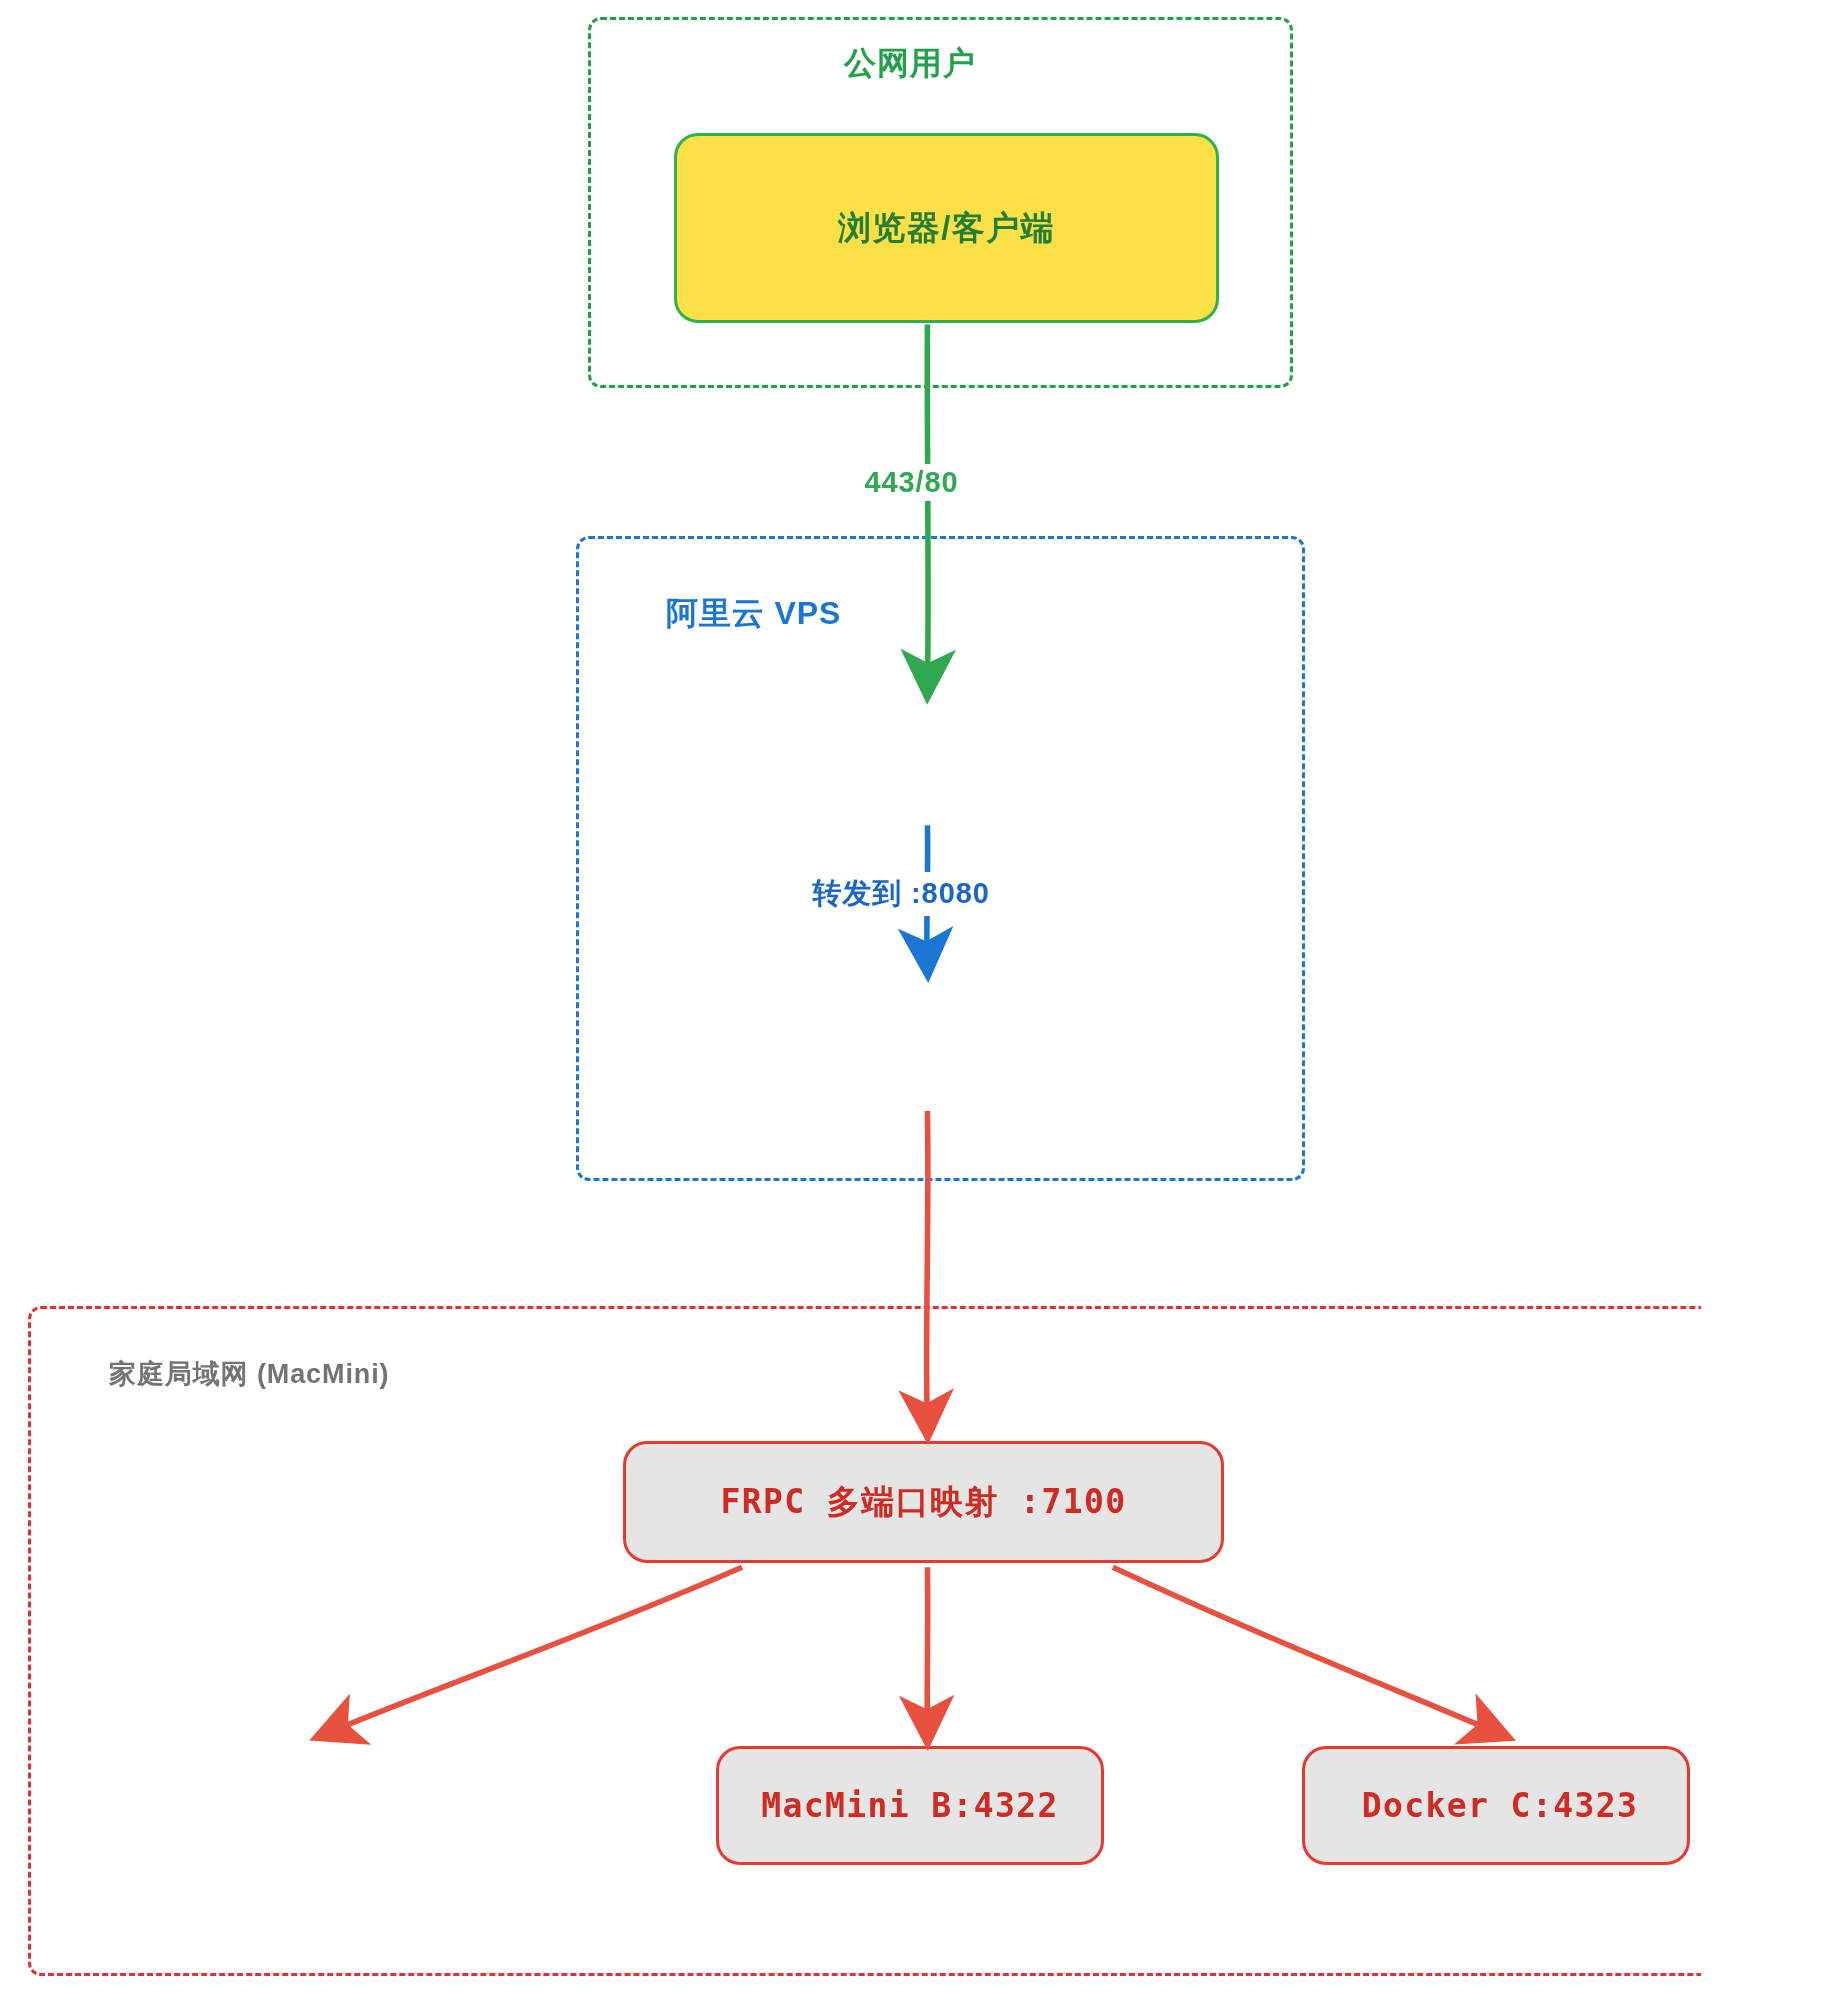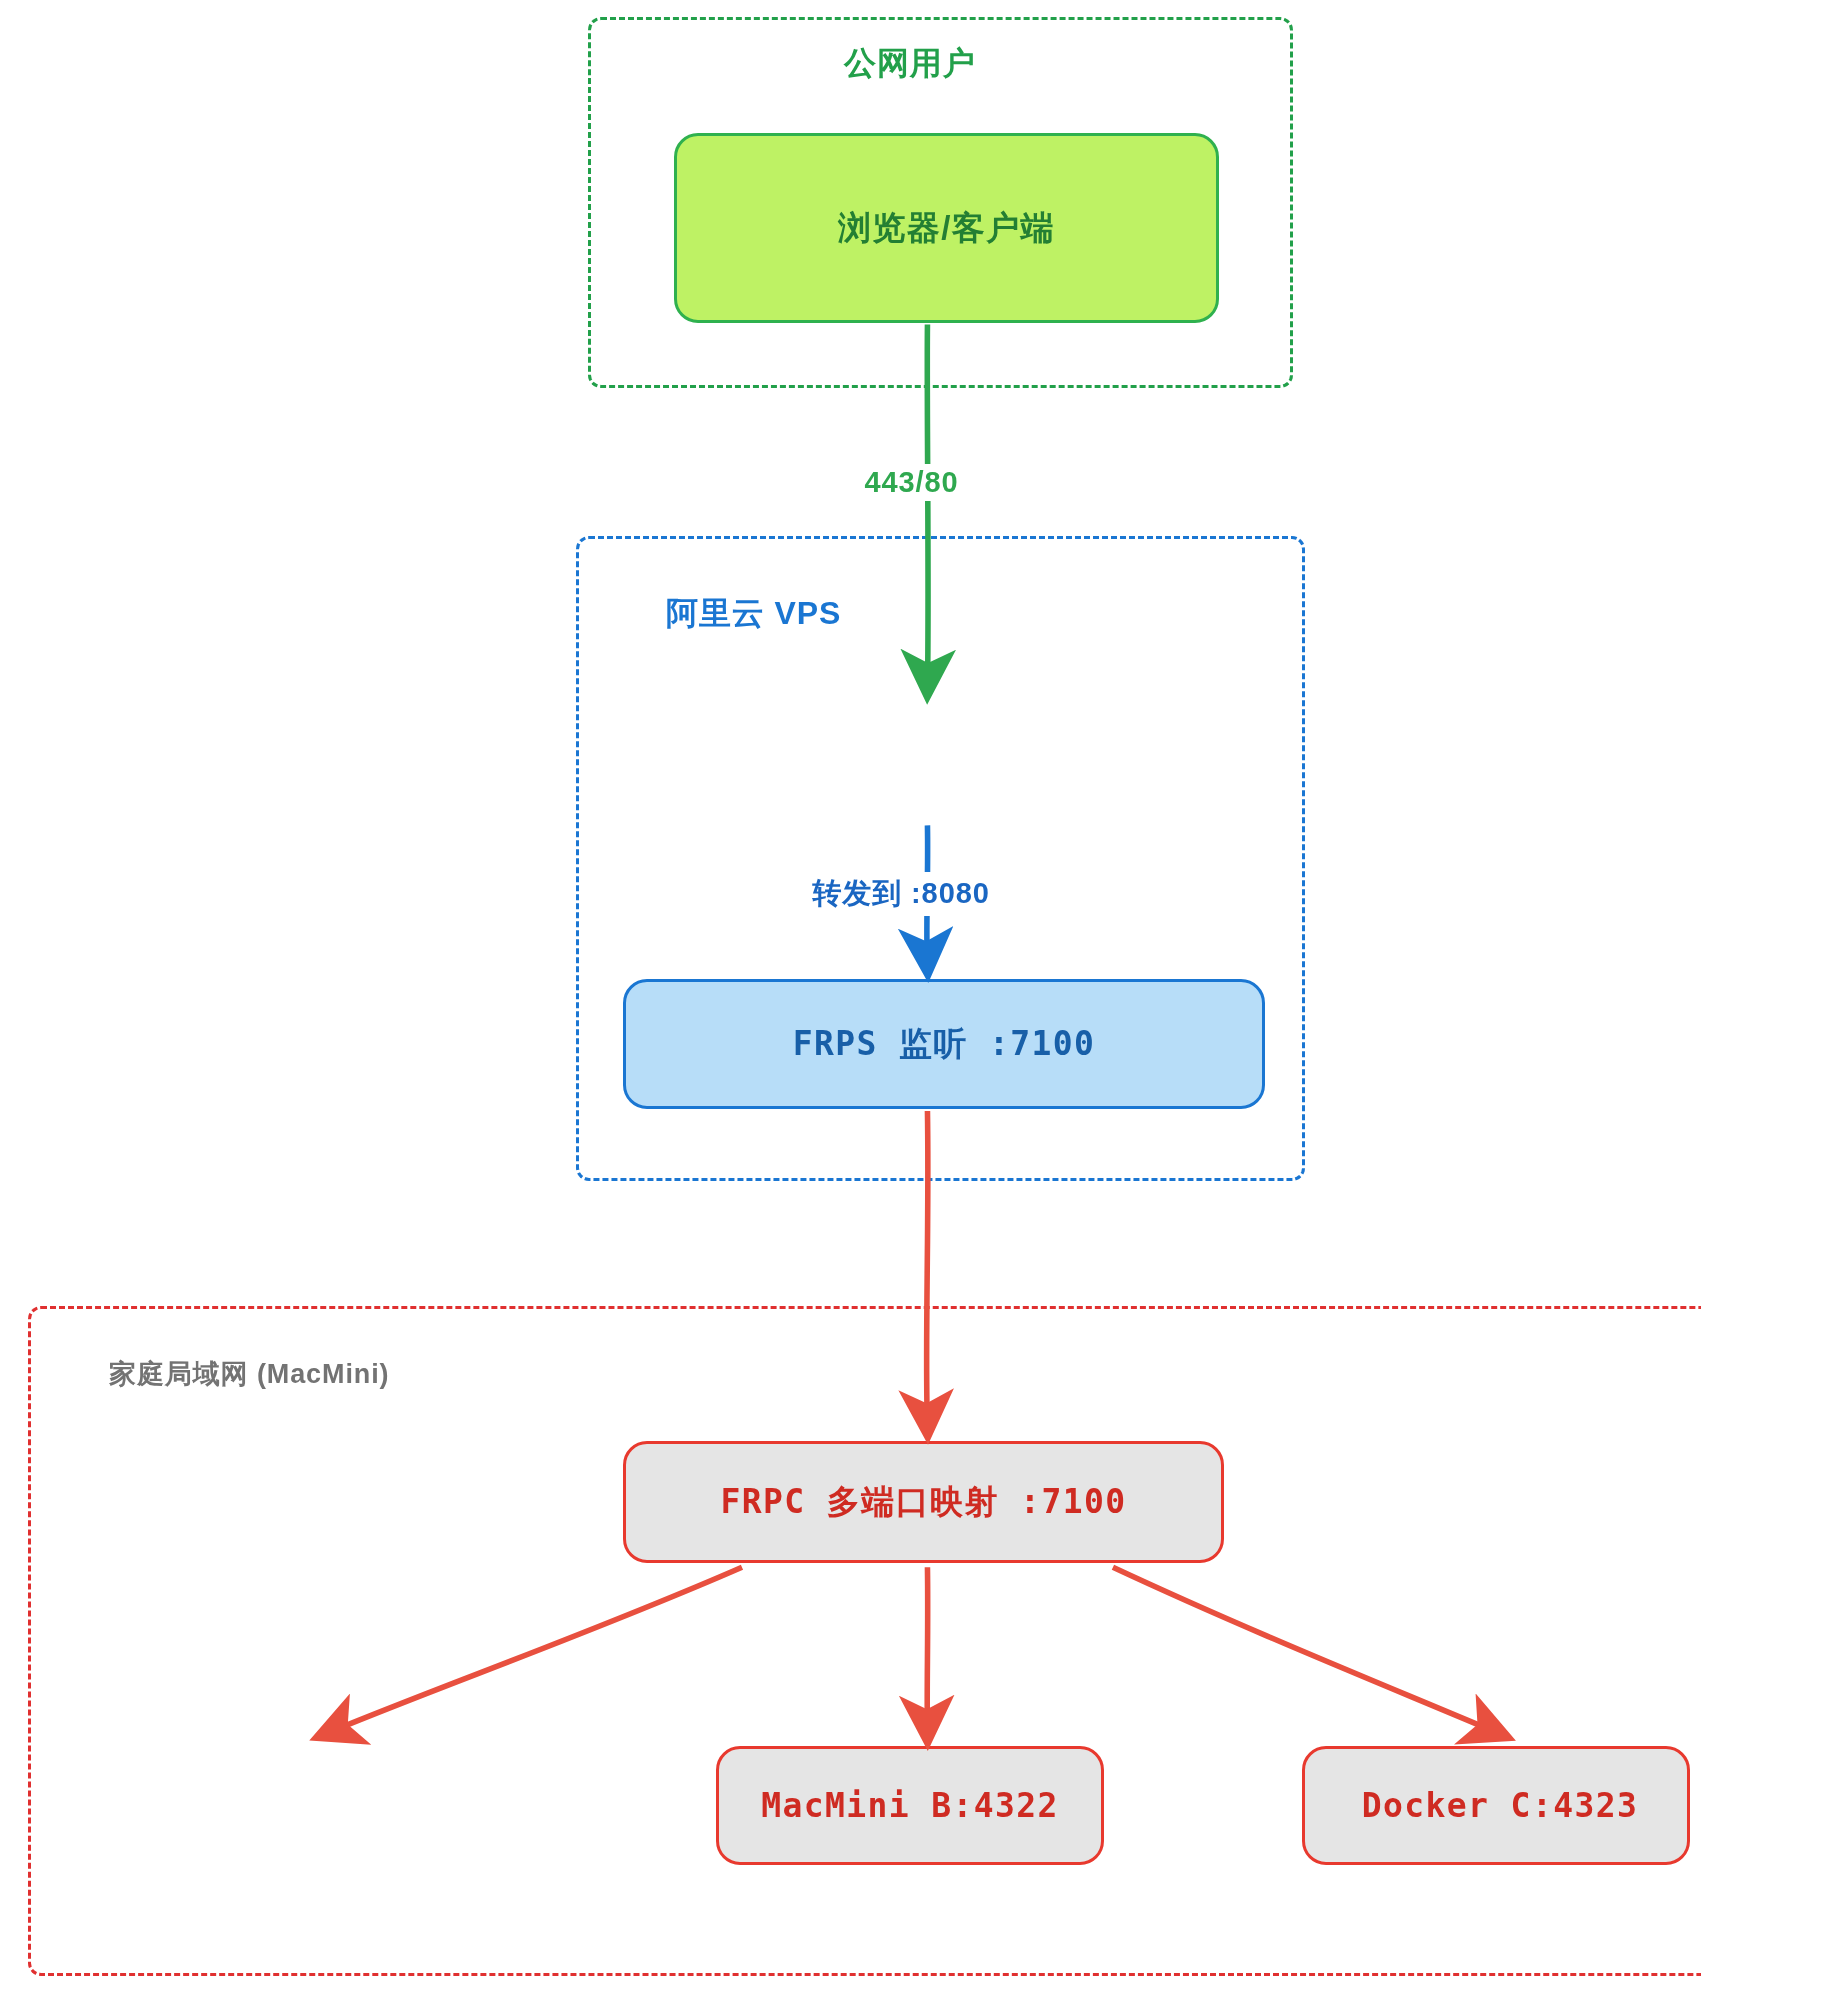--- a/index.html
+++ b/index.html
@@ -49,21 +49,21 @@
     box-sizing: border-box;
     display: flex;
     align-items: center;
     justify-content: center;
     border-radius: 24px;
     text-align: center;
     letter-spacing: 1.4px;
     white-space: nowrap;
   }
   .node-green {
-    background: #bef264;
+    background: #fde047;
     border: 3.7px solid #2fb14e;
     color: #237f33;
     font-size: 33px;
     font-weight: 600;
   }
   .node-blue {
     background: #b7ddf8;
     border: 3.7px solid #1a76d2;
     color: #185fa8;
     font-size: 33px;
@@ -100,23 +100,20 @@
   <div class="group-label lbl-public" style="left:844px; top:42px;">公网用户</div>
 
   <div class="node node-green" style="left:674px; top:133px; width:545px; height:190px;">
     <span>浏览器/客户端</span>
   </div>
 
   <div class="group grp-vps" style="left:576px; top:536px; width:729px; height:645px;"></div>
   <div class="group-label lbl-vps" style="left:666px; top:592px;">阿里云 VPS</div>
 
 
-  <div class="node node-blue" style="left:623px; top:979px; width:642px; height:130px;">
-    <span>FRPS 监听 :7100</span>
-  </div>
 
   <div class="group grp-lan" style="left:28px; top:1306px; width:1786px; height:670px;"></div>
   <div class="group-label lbl-lan" style="left:109px; top:1356px;">家庭局域网 (MacMini)</div>
 
   <div class="node node-red" style="left:623px; top:1441px; width:601px; height:122px;">
     <span>FRPC 多端口映射 :7100</span>
   </div>
 
 
   <div class="node node-red" style="left:716px; top:1746px; width:388px; height:119px;">

